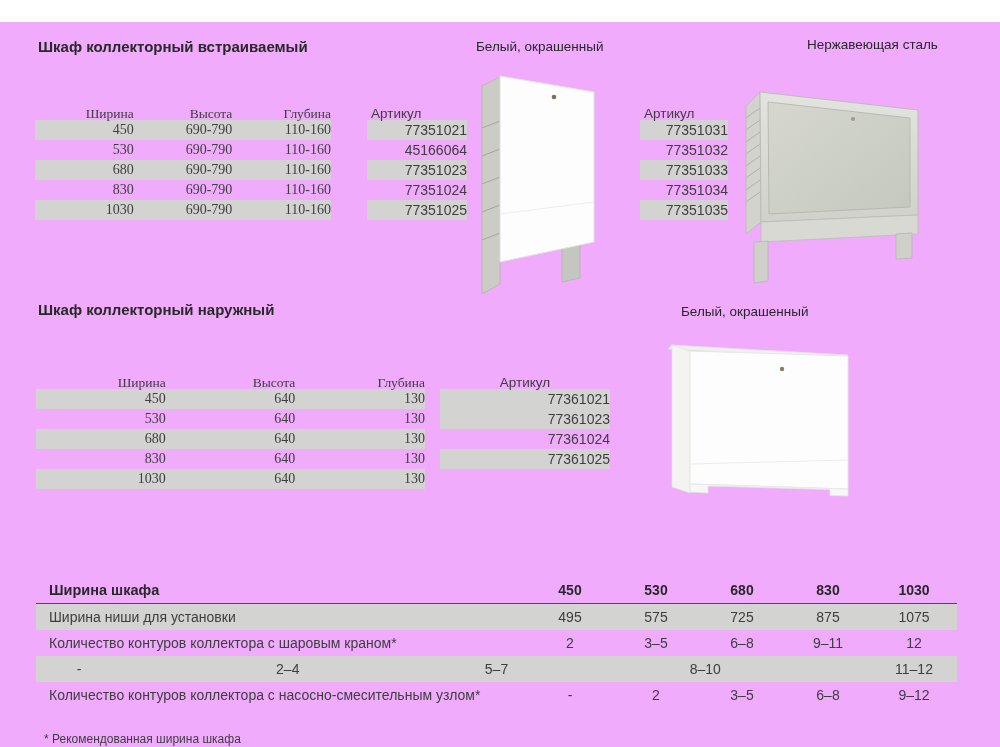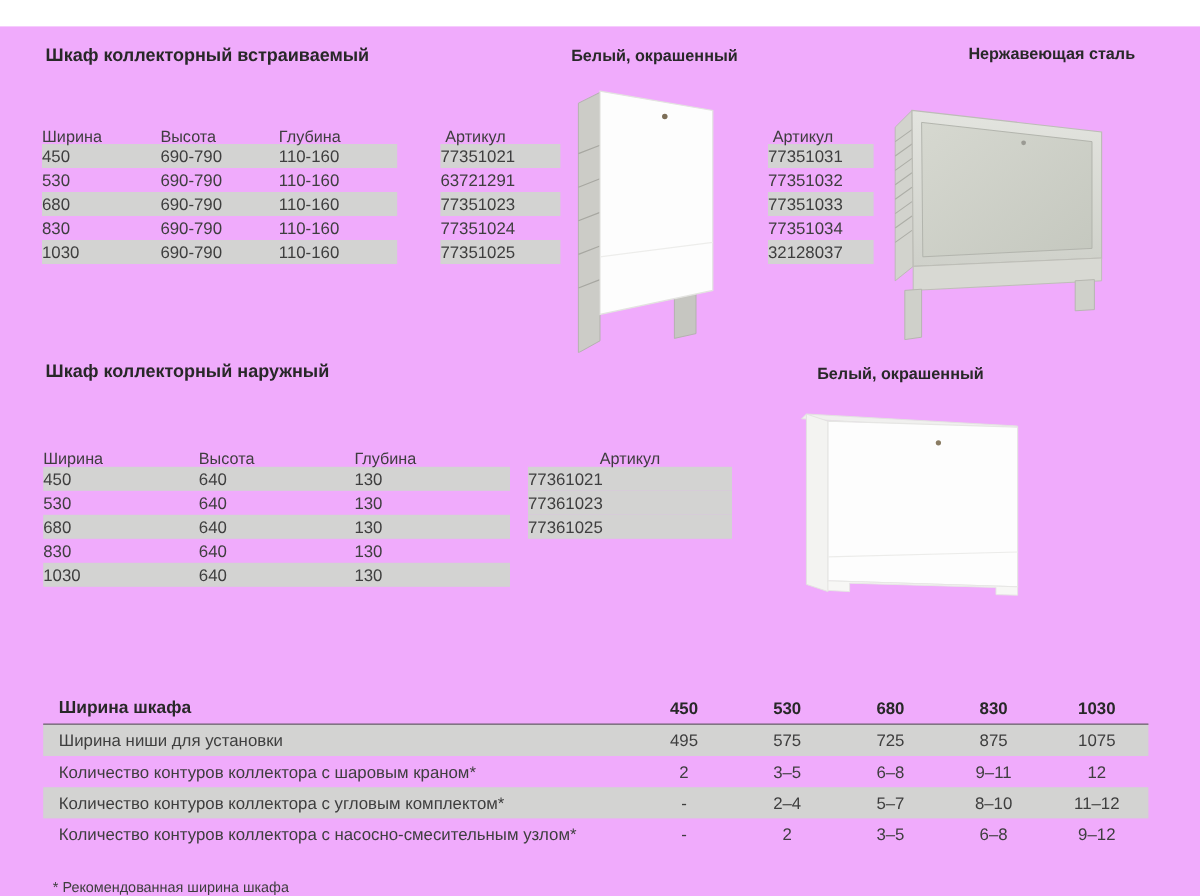--- a/index.html
+++ b/index.html
@@ -1,34 +1,34 @@
 <!DOCTYPE html>
 <html><head>
 <meta charset="utf-8">
 <style>
   html,body { margin:0; padding:0; background:#fff; }
   .canvas {
     position:relative; width:1000px; height:747px; background:#f0abfc;
     font-family:"Liberation Sans", sans-serif; overflow:hidden;margin-top:22px;
   }
   .heading { position:absolute; font-weight:700; font-size:15px; color:#282828; white-space:nowrap; }
-  .sublabel { position:absolute; font-weight:700; font-size:13.5px; color:#282828; white-space:nowrap; }
+  .sublabel { position:absolute; font-weight:400; font-size:13.5px; color:#282828; white-space:nowrap; }
 
   
   .t { position:absolute; font-size:14px; color:#3e3e3e; }
   .t .hrow { display:flex; height:16px; align-items:flex-end; font-size:13.5px; line-height:13px; }
   .t .r { display:flex; height:20px; line-height:20px; text-align:center; }
   .t .r.g { background:#d3d3d2; }
-  .t .c { flex:1; text-align:left; }
+  .t .c { flex:1; text-align:right;font-family:Liberation Serif, serif; }
 
   
   .art { position:absolute; font-size:14px; color:#3e3e3e; }
   .art .hrow { height:16px; line-height:13px; display:flex; align-items:flex-end; font-size:13.5px; padding-left:4px; }
   .art .hrow.centered { justify-content:center; padding-left:0; }
-  .art .r { height:20px; line-height:20px; text-align:left; }
+  .art .r { height:20px; line-height:20px; text-align:right; }
   .art .r.g { background:#d3d3d2; }
 
   
   .rec { position:absolute; left:36px; top:556px; width:921px; font-size:14px; color:#3e3e3e; }
   .rec .hdr { display:flex; height:25px; line-height:24px; border-bottom:1px solid #4d4d4d; font-weight:700; color:#282828; }
   .rec .row { display:flex; height:26px; line-height:26px;justify-content:space-between; }
   .rec .row.g { background:#d3d3d2; }
   .rec .lbl { width:491px; padding-left:13px; box-sizing:border-box; text-align:left; white-space:nowrap; }
   .rec .hdr .lbl { font-size:14.5px; }
   .rec .v { width:86px; text-align:center; }
@@ -75,42 +75,42 @@
     <div class="r g">
       <div class="c">1030</div>
       <div class="c">690-790</div>
       <div class="c">110-160</div>
     </div>
   </div>
 
   <div class="art" style="left:367px; top:82px; width:100px;">
     <div class="hrow">Артикул</div>
     <div class="r g">77351021</div>
-    <div class="r">63721291</div>
+    <div class="r">45166064</div>
     <div class="r g">77351023</div>
     <div class="r">77351024</div>
     <div class="r g">77351025</div>
   </div>
 
   <svg class="cab" style="left:462px; top:44px;" width="168" height="228" viewBox="0 0 168 228">
     <polygon points="20,20 38,11 38,218 20,228" fill="#ccccc7" stroke="#b2b2ac" stroke-width="0.8"></polygon>
     <path d="M20,62 L38,55 M20,90 L38,83 M20,118 L38,111 M20,146 L38,139 M20,174 L38,167" stroke="#a7a7a1" stroke-width="1" fill="none"></path>
     <polygon points="100,180 118,176 118,212 100,216" fill="#c6c6c1" stroke="#b2b2ac" stroke-width="0.8"></polygon>
     <polygon points="38,10 132,26 132,176 38,196" fill="#fdfdfd" stroke="#e3e3e0" stroke-width="1"></polygon>
     <line x1="38" y1="148" x2="132" y2="136" stroke="#ededeb" stroke-width="1"></line>
     <circle cx="92" cy="31" r="2.3" fill="#7d6f58"></circle>
   </svg>
 
   <div class="art" style="left:640px; top:82px; width:88px;">
     <div class="hrow">Артикул</div>
     <div class="r g">77351031</div>
     <div class="r">77351032</div>
     <div class="r g">77351033</div>
     <div class="r">77351034</div>
-    <div class="r g">32128037</div>
+    <div class="r g">77351035</div>
   </div>
 
   <svg class="cab" style="left:732px; top:48px;" width="264" height="224" viewBox="0 0 264 224">
     <defs>
       <linearGradient id="steel1" x1="0" y1="0" x2="0" y2="1">
         <stop offset="0" stop-color="#e3e4df"></stop>
           <stop offset="1" stop-color="#cfd1ca"></stop>
       </linearGradient>
       <linearGradient id="steel2" x1="0" y1="0" x2="1" y2="1">
         <stop offset="0" stop-color="#d6d8d0"></stop>
@@ -160,20 +160,21 @@
       <div class="c">1030</div>
       <div class="c">640</div>
       <div class="c">130</div>
     </div>
   </div>
 
   <div class="art" style="left:440px; top:350px; width:170px;">
     <div class="hrow centered" style="height:17px;">Артикул</div>
     <div class="r g">77361021</div>
     <div class="r g">77361023</div>
+    <div class="r">77361024</div>
     <div class="r g">77361025</div>
   </div>
 
   <svg class="cab" style="left:658px; top:316px;" width="200" height="170" viewBox="0 0 200 170">
     <polygon points="14,7 190,17 186,21 10,11" fill="#f0f0ee" stroke="#e2e2e0" stroke-width="0.8"></polygon>
     <polygon points="14,7 32,13 32,155 14,149" fill="#f3f3f1" stroke="#e2e2e0" stroke-width="0.8"></polygon>
     <polygon points="32,13 190,18 190,151 32,146" fill="#fdfdfd" stroke="#e6e6e4" stroke-width="1"></polygon>
     <line x1="32" y1="126" x2="190" y2="122" stroke="#ececea" stroke-width="1"></line>
     <polygon points="32,146 190,151 190,158 172,157.5 172,151.5 50,148 50,155 32,154" fill="#f7f7f5" stroke="#e6e6e4" stroke-width="0.8"></polygon>
     <circle cx="124" cy="31" r="2.2" fill="#8a7c63"></circle>
@@ -199,21 +200,20 @@
     </div>
     <div class="row">
       <div class="lbl">Количество контуров коллектора с шаровым краном*</div>
       <div class="v">2</div>
       <div class="v">3–5</div>
       <div class="v">6–8</div>
       <div class="v">9–11</div>
       <div class="v">12</div>
     </div>
     <div class="row g">
-      <div class="lbl">Количество контуров коллектора с угловым комплектом*</div>
       <div class="v">-</div>
       <div class="v">2–4</div>
       <div class="v">5–7</div>
       <div class="v">8–10</div>
       <div class="v">11–12</div>
     </div>
     <div class="row">
       <div class="lbl">Количество контуров коллектора с насосно-смесительным узлом*</div>
       <div class="v">-</div>
       <div class="v">2</div>

